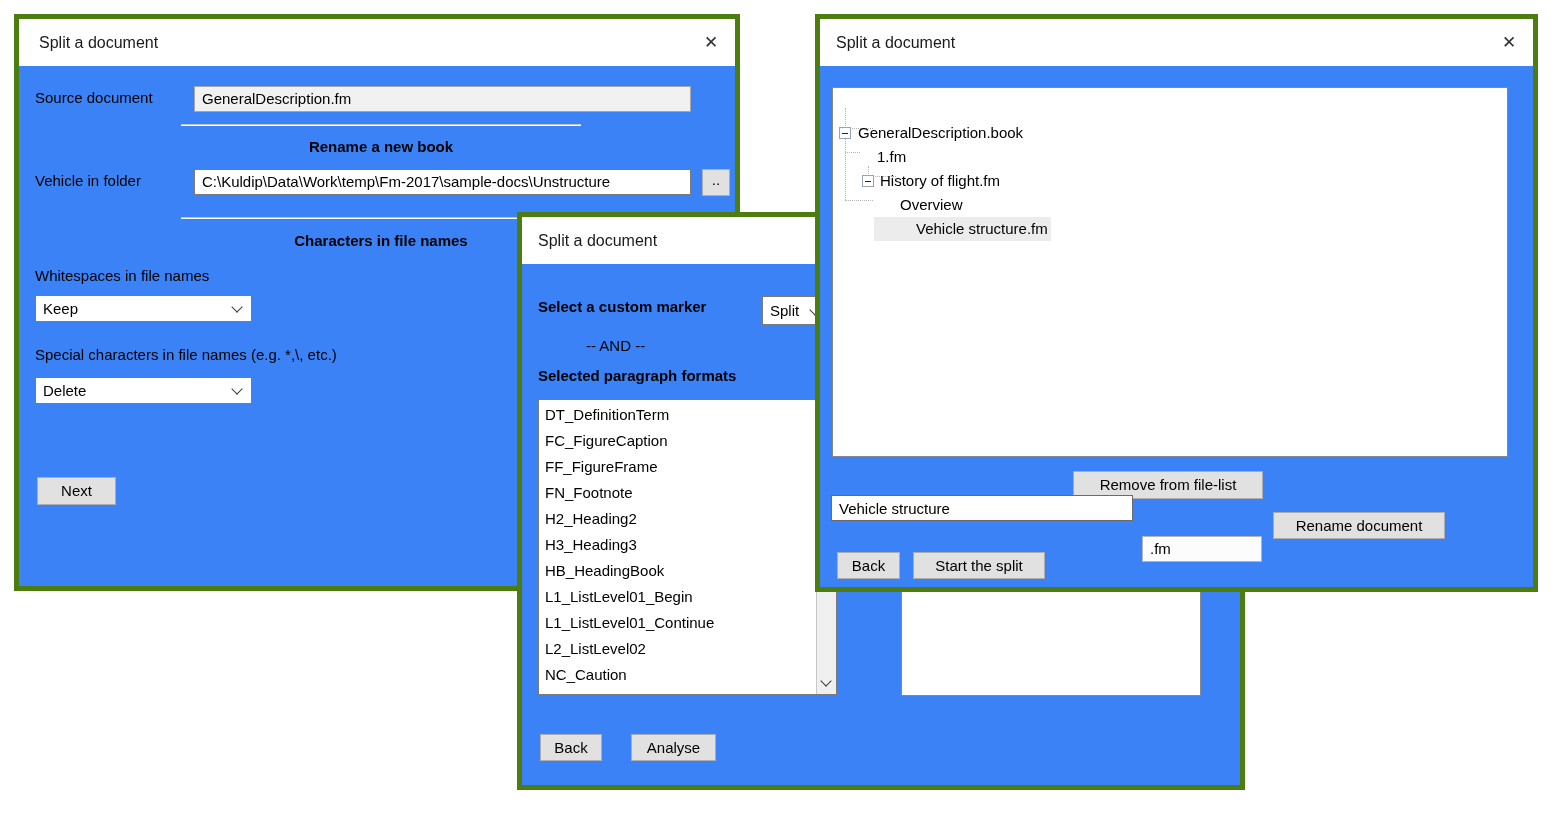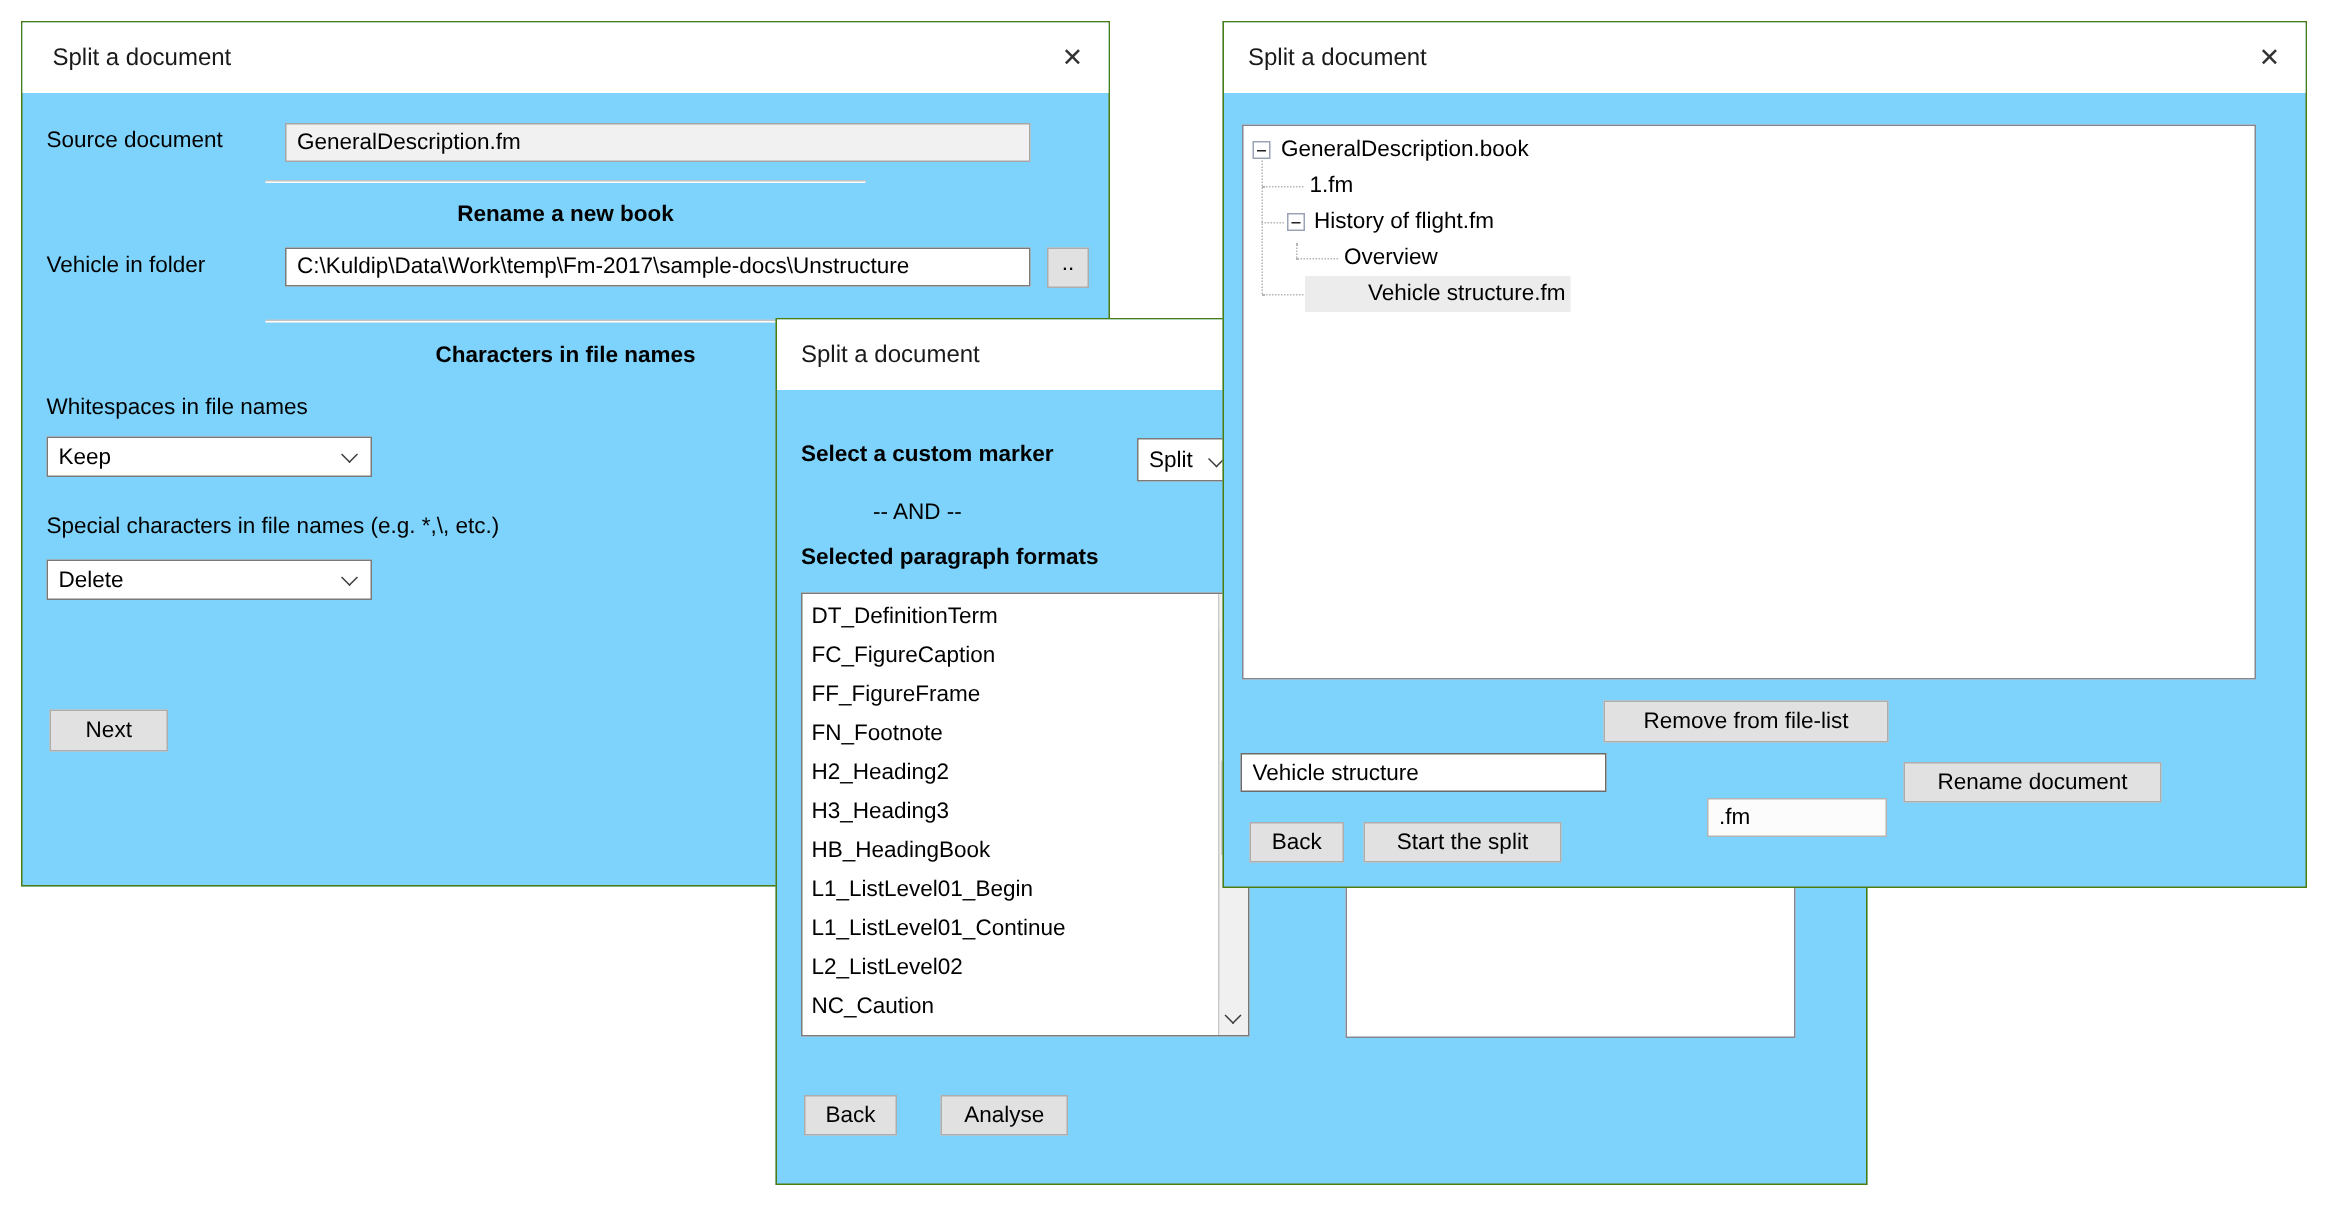--- a/index.html
+++ b/index.html
@@ -1,19 +1,19 @@
 <!DOCTYPE html>
 <html><head>
 <meta charset="utf-8">
 <style>
   html,body{margin:0;padding:0;background:#ffffff;}
   #canvas{position:relative;width:1560px;height:815px;overflow:hidden;
           font-family:"Liberation Sans","DejaVu Sans",sans-serif;font-size:15px;color:#000;}
 
-  .window{position:absolute;background:#7dd3fc;border:1px solid #4d7c0f;box-sizing:border-box;}
+  .window{position:absolute;background:#3b82f6;border:5px solid #4d7c0f;box-sizing:border-box;}
   .titlebar{position:absolute;left:0;top:0;right:0;height:47px;background:#ffffff;}
   .title{position:absolute;left:20px;top:0;line-height:47px;font-size:16px;color:#1a1a1a;}
   .close{position:absolute;top:0;width:40px;height:47px;text-align:center;line-height:47px;
          font-size:17px;color:#333;cursor:default;}
 
   .lbl{position:absolute;white-space:nowrap;}
   .bold{font-weight:700;}
   .center{text-align:center;}
 
   .field{position:absolute;box-sizing:border-box;background:#fff;border:1px solid #7a7a7a;
@@ -36,21 +36,21 @@
   .listitems{position:absolute;left:0;top:0;bottom:0;right:19px;overflow:hidden;padding-top:2px;}
   .list-item{height:26px;line-height:26px;padding-left:6px;white-space:nowrap;}
   .sbar{position:absolute;top:0;bottom:0;right:0;width:19px;background:#f0f0f0;border-left:1px solid #c8c8c8;}
   .sbtn{position:absolute;left:0;right:0;height:24px;background:#f0f0f0;}
   .sbtn .chev{left:5px;}
   .sbtn.down{bottom:0;} .sbtn.down .chev{top:7px;}
   .sbtn.up .chev{top:11px;transform:rotate(225deg);}
   .sthumb{position:absolute;left:1px;right:1px;background:#cdcdcd;}
 
   .treebox{position:absolute;box-sizing:border-box;background:#fff;border:1px solid #828790;overflow:hidden;}
-  .trow{position:absolute;left:0;right:0;height:24px;line-height:24px;white-space:nowrap;}
+  .trow{position:absolute;left:0;right:0;height:24px;line-height:24px;white-space:nowrap;margin-top:29px;}
   .tlabel{position:absolute;top:0;line-height:24px;padding:0 3px;}
   .tlabel.sel{background:#ececec;}
   .expander{position:absolute;top:6px;width:12px;height:12px;box-sizing:border-box;
             border:1px solid #9aa3b5;background:#fff;}
   .expander i{position:absolute;left:2px;right:2px;top:5px;height:1px;background:#222;}
   .dotv{position:absolute;width:1px;border-left:1px dotted #b5b5b5;}
   .doth{position:absolute;height:1px;border-top:1px dotted #b5b5b5;}
 </style>
 </head>
 <body>
@@ -174,21 +174,21 @@
       <div class="trow" style="top:76px;">
         <span class="tlabel" style="left:64px;">Overview</span>
       </div>
       <div class="trow" style="top:100px;">
         <span class="tlabel sel" style="left:41px;padding-left:42px;">Vehicle structure.fm</span>
       </div>
     </div>
 
     <div class="btn" style="left:253px;top:452px;width:190px;height:28px;line-height:26px;">Remove from file-list</div>
 
-    <input class="field" style="left: 11px; top: 487px; width: 244px; height: 26px; border-color: rgb(107, 107, 107); font: inherit;" value="Vehicle structure">
+    <input class="field" style="left: 11px; top: 476px; width: 302px; height: 26px; border-color: rgb(107, 107, 107); font: inherit;" value="Vehicle structure">
     <div class="field faint" style="left:322px;top:493px;width:120px;height:26px;margin-top:24px;">.fm</div>
     <div class="btn" style="left:453px;top:493px;width:172px;height:27px;line-height:25px;">Rename document</div>
 
     <div class="btn" style="left:17px;top:533px;width:63px;height:27px;line-height:25px;">Back</div>
     <div class="btn" style="left:93px;top:533px;width:132px;height:27px;line-height:25px;">Start the split</div>
   </div>
 
 </div>
 
 </body></html>

